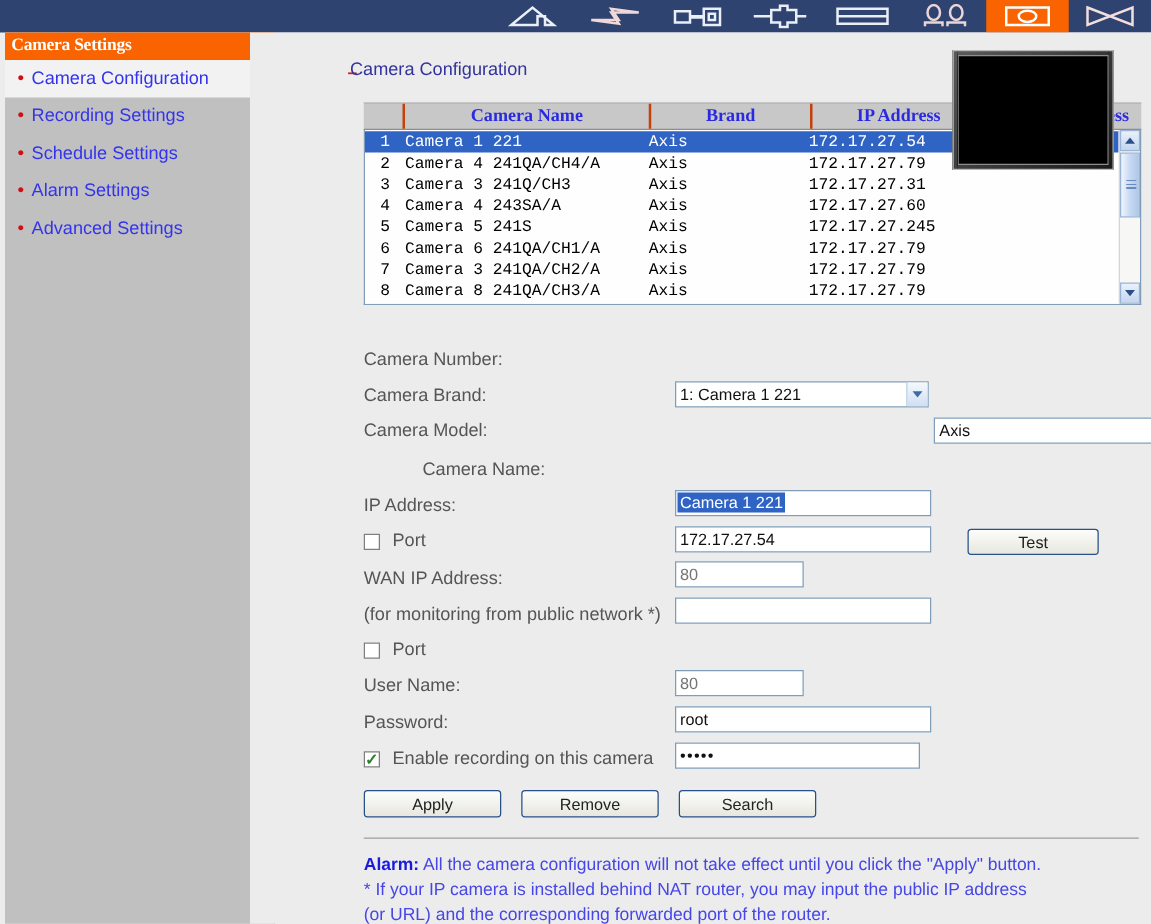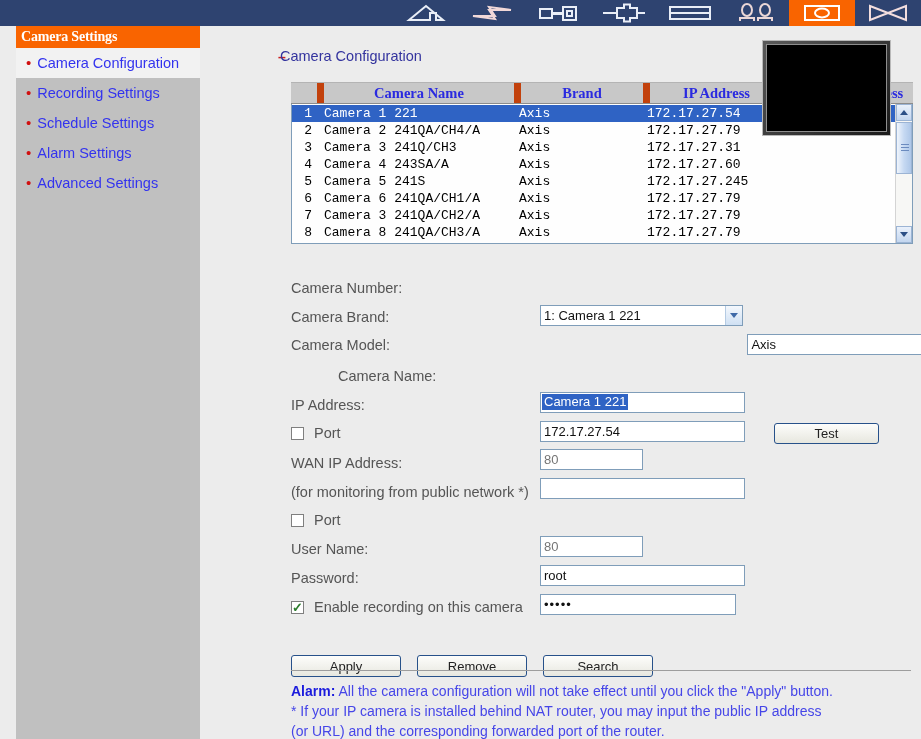--- a/index.html
+++ b/index.html
@@ -21,21 +21,21 @@
   .tb-btn {
     width: 66px; height: 26px;
     display: flex; align-items: center; justify-content: center;
     background: transparent;
   }
   .tb-btn.active { background: #f96400; }
   .tb-btn svg { display: block; }
 
   
   #sidebar {
-    position: absolute; left: 16px; top: 26px;
+    position: absolute; left: 4px; top: 26px;
     width: 216px; height: 713px;
     background: #c0c0c0;
     border-right: 1px solid #9a9a9a;
   }
   #sidebar-title {
     height: 22px; line-height: 21px;
     background: #f96400;
     color: #ffffff;
     font-weight: bold;
     font-size: 14px;
@@ -88,21 +88,21 @@
     border-top: 1px solid #b4b4b4;
     border-bottom: 1px solid #8c8c8c;
   }
   .th {
     color: #2a2ae0;
     font-weight: bold;
     font-size: 14.5px;
     line-height: 20px;
     text-align: center;
     font-family: "Liberation Serif", serif;
-    border-right: 7px solid #c2410c;
+    border-right: 2px solid #c2410c;
     overflow: hidden;
     white-space: nowrap;
   }
   .th:last-child { border-right: none; }
   .th.c0 { width: 33px; }
   .th.c1 { width: 197px; }
   .th.c2 { width: 129px; }
   .th.c3 { width: 140px; }
   .th.c4 { width: 122px; }
 
@@ -266,21 +266,21 @@
     font-size: 13px;
     color: #222222;
     background: linear-gradient(to bottom,#fdfdfb,#e7e7df);
     border: 1px solid #27518a;
     border-radius: 3px;
     height: 22px;
     cursor: pointer;
   }
 
   #btnrow { position: absolute; left: 91px; top: 606px; display: flex; gap: 16px; }
-  #btnrow button { width: 110px; margin-top: 23px; }
+  #btnrow button { width: 110px; }
 
   #divider {
     position: absolute; left: 91px; top: 644px;
     width: 620px; height: 1px;
     background: #9d9d9d;
   }
 
   #note {
     position: absolute; left: 91px; top: 655px;
     width: 625px;
@@ -403,21 +403,21 @@
       <div id="tbody">
         <div class="trow sel">
           <span class="cell-idx">1</span>
           <span class="cell-name">Camera 1 221</span>
           <span class="cell-brand">Axis</span>
           <span class="cell-ip">172.17.27.54</span>
           <span class="cell-wan"></span>
         </div>
         <div class="trow">
           <span class="cell-idx">2</span>
-          <span class="cell-name">Camera 2 241QA/CH4/A</span>
+          <span class="cell-name">Camera 4 241QA/CH4/A</span>
           <span class="cell-brand">Axis</span>
           <span class="cell-ip">172.17.27.79</span>
           <span class="cell-wan"></span>
         </div>
         <div class="trow">
           <span class="cell-idx">3</span>
           <span class="cell-name">Camera 3 241Q/CH3</span>
           <span class="cell-brand">Axis</span>
           <span class="cell-ip">172.17.27.31</span>
           <span class="cell-wan"></span>

